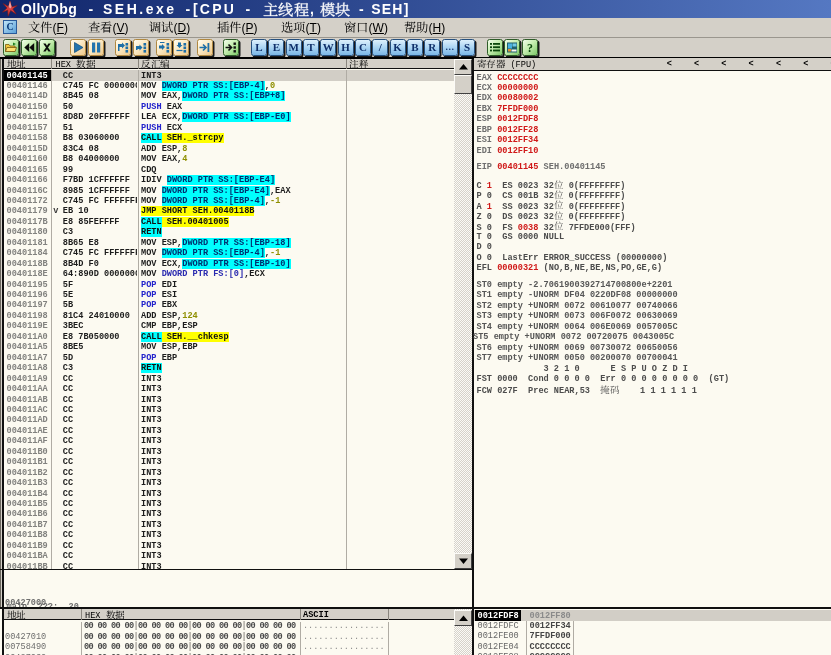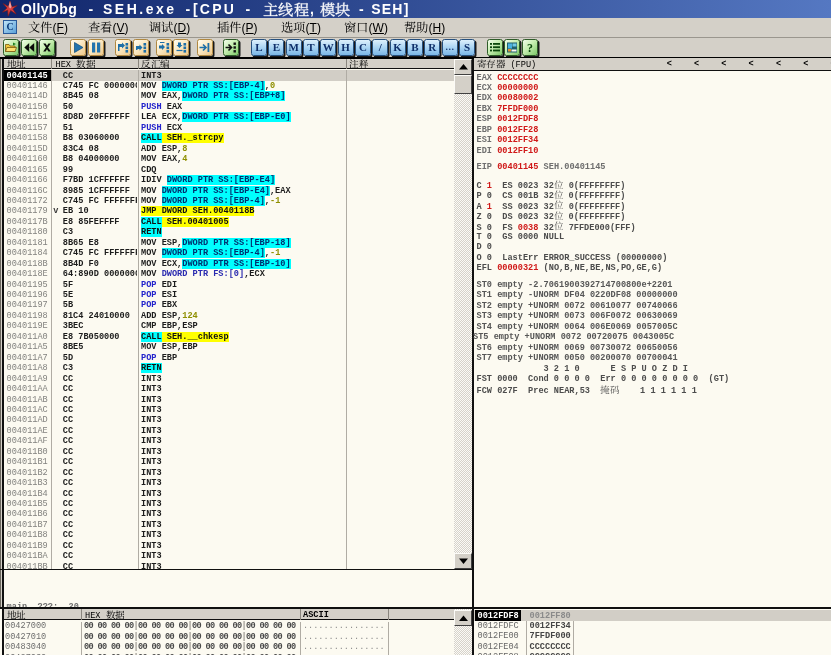--- a/index.html
+++ b/index.html
@@ -1,18 +1,18 @@
 <!DOCTYPE html>
 <html><head><meta charset="utf-8"><style>
 *{margin:0;padding:0;box-sizing:border-box}
 html,body{width:831px;height:655px;overflow:hidden;background:#d4d0c8;position:relative;
  font-family:"Liberation Sans",sans-serif}
 .a{position:absolute}
 .m{position:absolute;font:bold 8.6px/10.45px "Liberation Mono",monospace;white-space:pre;color:#1c1c1c}
-.gy{color:#82827f;font-weight:normal}
+.gy{color:#82827f;font-weight:bold}
 .bl{color:#2222cc}
 .rd{color:#d01818}
 .ol{color:#8f8f00}
 .cy{background:#0ff;color:#003070}
 .cyk{background:#0ff;color:#101010}
 .nb{color:#2a2ab0}
 .yl{background:#ffff00;color:#101010}
 .sb{background:#d4d0c8;border-top:1px solid #fcfbf7;border-left:1px solid #fcfbf7;
  border-right:1.5px solid #404040;border-bottom:1.5px solid #404040}
 .tk{background-image:conic-gradient(#fbfaf6 25%,#d6d2ca 25% 50%,#fbfaf6 50% 75%,#d6d2ca 75%);
@@ -287,21 +287,21 @@
 <div class="m" style="left:141px;top:105.00px">IDIV <span class="cy">DWORD PTR SS:[EBP-E4]</span></div>
 <div class="m gy" style="left:6.5px;top:115.45px">0040116C</div>
 <div class="m" style="left:62.8px;top:115.45px;width:74.5px;overflow:hidden">8985 1CFFFFFF</div>
 <div class="m" style="left:141px;top:115.45px">MOV <span class="cy">DWORD PTR SS:[EBP-E4]</span>,EAX</div>
 <div class="m gy" style="left:6.5px;top:125.90px">00401172</div>
 <div class="m" style="left:62.8px;top:125.90px;width:74.5px;overflow:hidden">C745 FC FFFFFFFF</div>
 <div class="m" style="left:141px;top:125.90px">MOV <span class="cy">DWORD PTR SS:[EBP-4]</span>,<span class="ol">-1</span></div>
 <div class="m gy" style="left:6.5px;top:136.35px">00401179</div>
 <div class="m" style="left:53.2px;top:136.35px;color:#3a3a3a">v</div>
 <div class="m" style="left:62.8px;top:136.35px;width:74.5px;overflow:hidden">EB 10</div>
-<div class="m" style="left:141px;top:136.35px"><span class="yl">JMP DWORD SEH.0040118B</span></div>
+<div class="m" style="left:141px;top:136.35px"><span class="yl">JMP SHORT SEH.0040118B</span></div>
 <div class="m gy" style="left:6.5px;top:146.80px">0040117B</div>
 <div class="m" style="left:62.8px;top:146.80px;width:93px;overflow:hidden">E8 85FEFFFF</div>
 <div class="m" style="left:141px;top:146.80px"><span class="cyk">CALL</span><span class="yl"> SEH.00401005</span></div>
 <div class="m gy" style="left:6.5px;top:157.25px">00401180</div>
 <div class="m" style="left:62.8px;top:157.25px;width:74.5px;overflow:hidden">C3</div>
 <div class="m" style="left:141px;top:157.25px"><span class="cyk">RETN</span></div>
 <div class="m gy" style="left:6.5px;top:167.70px">00401181</div>
 <div class="m" style="left:62.8px;top:167.70px;width:74.5px;overflow:hidden">8B65 E8</div>
 <div class="m" style="left:141px;top:167.70px">MOV ESP,<span class="cy">DWORD PTR SS:[EBP-18]</span></div>
 <div class="m gy" style="left:6.5px;top:178.15px">00401184</div>
@@ -484,27 +484,27 @@
     </svg><svg viewBox="0 0 1000 1000" style="width:9.6px;height:9.6px;vertical-align:-1.2px">
       <use href="#u636E" fill="#000"></use>
     </svg></div>
 <div class="m" style="left:303px;top:609.8px;color:#000;font-weight:bold">ASCII</div>
 <div class="a" style="left:81px;top:608.8px;width:1px;height:11.2px;background:#8a867e"></div>
 <div class="a" style="left:81px;top:621.6px;width:1px;height:33.4px;background:#b0aca4"></div>
 <div class="a" style="left:299.5px;top:608.8px;width:1px;height:11.2px;background:#8a867e"></div>
 <div class="a" style="left:299.5px;top:621.6px;width:1px;height:33.4px;background:#b0aca4"></div>
 <div class="a" style="left:388.3px;top:608.8px;width:1px;height:11.2px;background:#8a867e"></div>
 <div class="a" style="left:388.3px;top:621.6px;width:1px;height:33.4px;background:#b0aca4"></div>
-<div class="m" style="left:5px;top:621px;color:#6e6e6e;font-weight:normal">00427000</div>
+<div class="m" style="left:5px;top:598px;color:#6e6e6e;font-weight:bold">00427000</div>
 <div class="m" style="left:84px;top:621.40px;letter-spacing:-0.66px;color:#4a4a4a">00 00 00 00<span style="color:#9a968e">|</span>00 00 00 00<span style="color:#9a968e">|</span>00 00 00 00<span style="color:#9a968e">|</span>00 00 00 00</div>
 <div class="m" style="left:303px;top:621.40px;color:#8a8a8a;letter-spacing:-0.05px;font-weight:normal">................</div>
 <div class="m" style="left:5px;top:631.80px;color:#6e6e6e;font-weight:normal">00427010</div>
 <div class="m" style="left:84px;top:631.80px;letter-spacing:-0.66px;color:#4a4a4a">00 00 00 00<span style="color:#9a968e">|</span>00 00 00 00<span style="color:#9a968e">|</span>00 00 00 00<span style="color:#9a968e">|</span>00 00 00 00</div>
 <div class="m" style="left:303px;top:631.80px;color:#8a8a8a;letter-spacing:-0.05px;font-weight:normal">................</div>
-<div class="m" style="left:5px;top:642.20px;color:#6e6e6e;font-weight:normal">00483040</div>
+<div class="m" style="left:5px;top:642.20px;color:#6e6e6e;font-weight:normal">00758490</div>
 <div class="m" style="left:84px;top:642.20px;letter-spacing:-0.66px;color:#4a4a4a">00 00 00 00<span style="color:#9a968e">|</span>00 00 00 00<span style="color:#9a968e">|</span>00 00 00 00<span style="color:#9a968e">|</span>00 00 00 00</div>
 <div class="m" style="left:303px;top:642.20px;color:#8a8a8a;letter-spacing:-0.05px;font-weight:normal">................</div>
 <div class="m" style="left:5px;top:652.60px;color:#6e6e6e;font-weight:normal">00427030</div>
 <div class="m" style="left:84px;top:652.60px;letter-spacing:-0.66px;color:#4a4a4a">00 00 00 00<span style="color:#9a968e">|</span>00 00 00 00<span style="color:#9a968e">|</span>00 00 00 00<span style="color:#9a968e">|</span>00 00 00 00</div>
 <div class="m" style="left:303px;top:652.60px;color:#8a8a8a;letter-spacing:-0.05px;font-weight:normal">................</div>
 <div class="a tk" style="left:453.8px;top:608.8px;width:17.8px;height:46.2px"></div>
 <div class="a sb" style="left:453.8px;top:610px;width:17.8px;height:15.5px"><svg width="17" height="13" viewBox="0 0 17 13">
       <path d="M8.5 3.5 L13 9 L4 9 Z" fill="#000"></path>
     </svg></div>
 <div class="a" style="left:471.6px;top:606.8px;width:2.4px;height:48.2px;background:#101010"></div>

